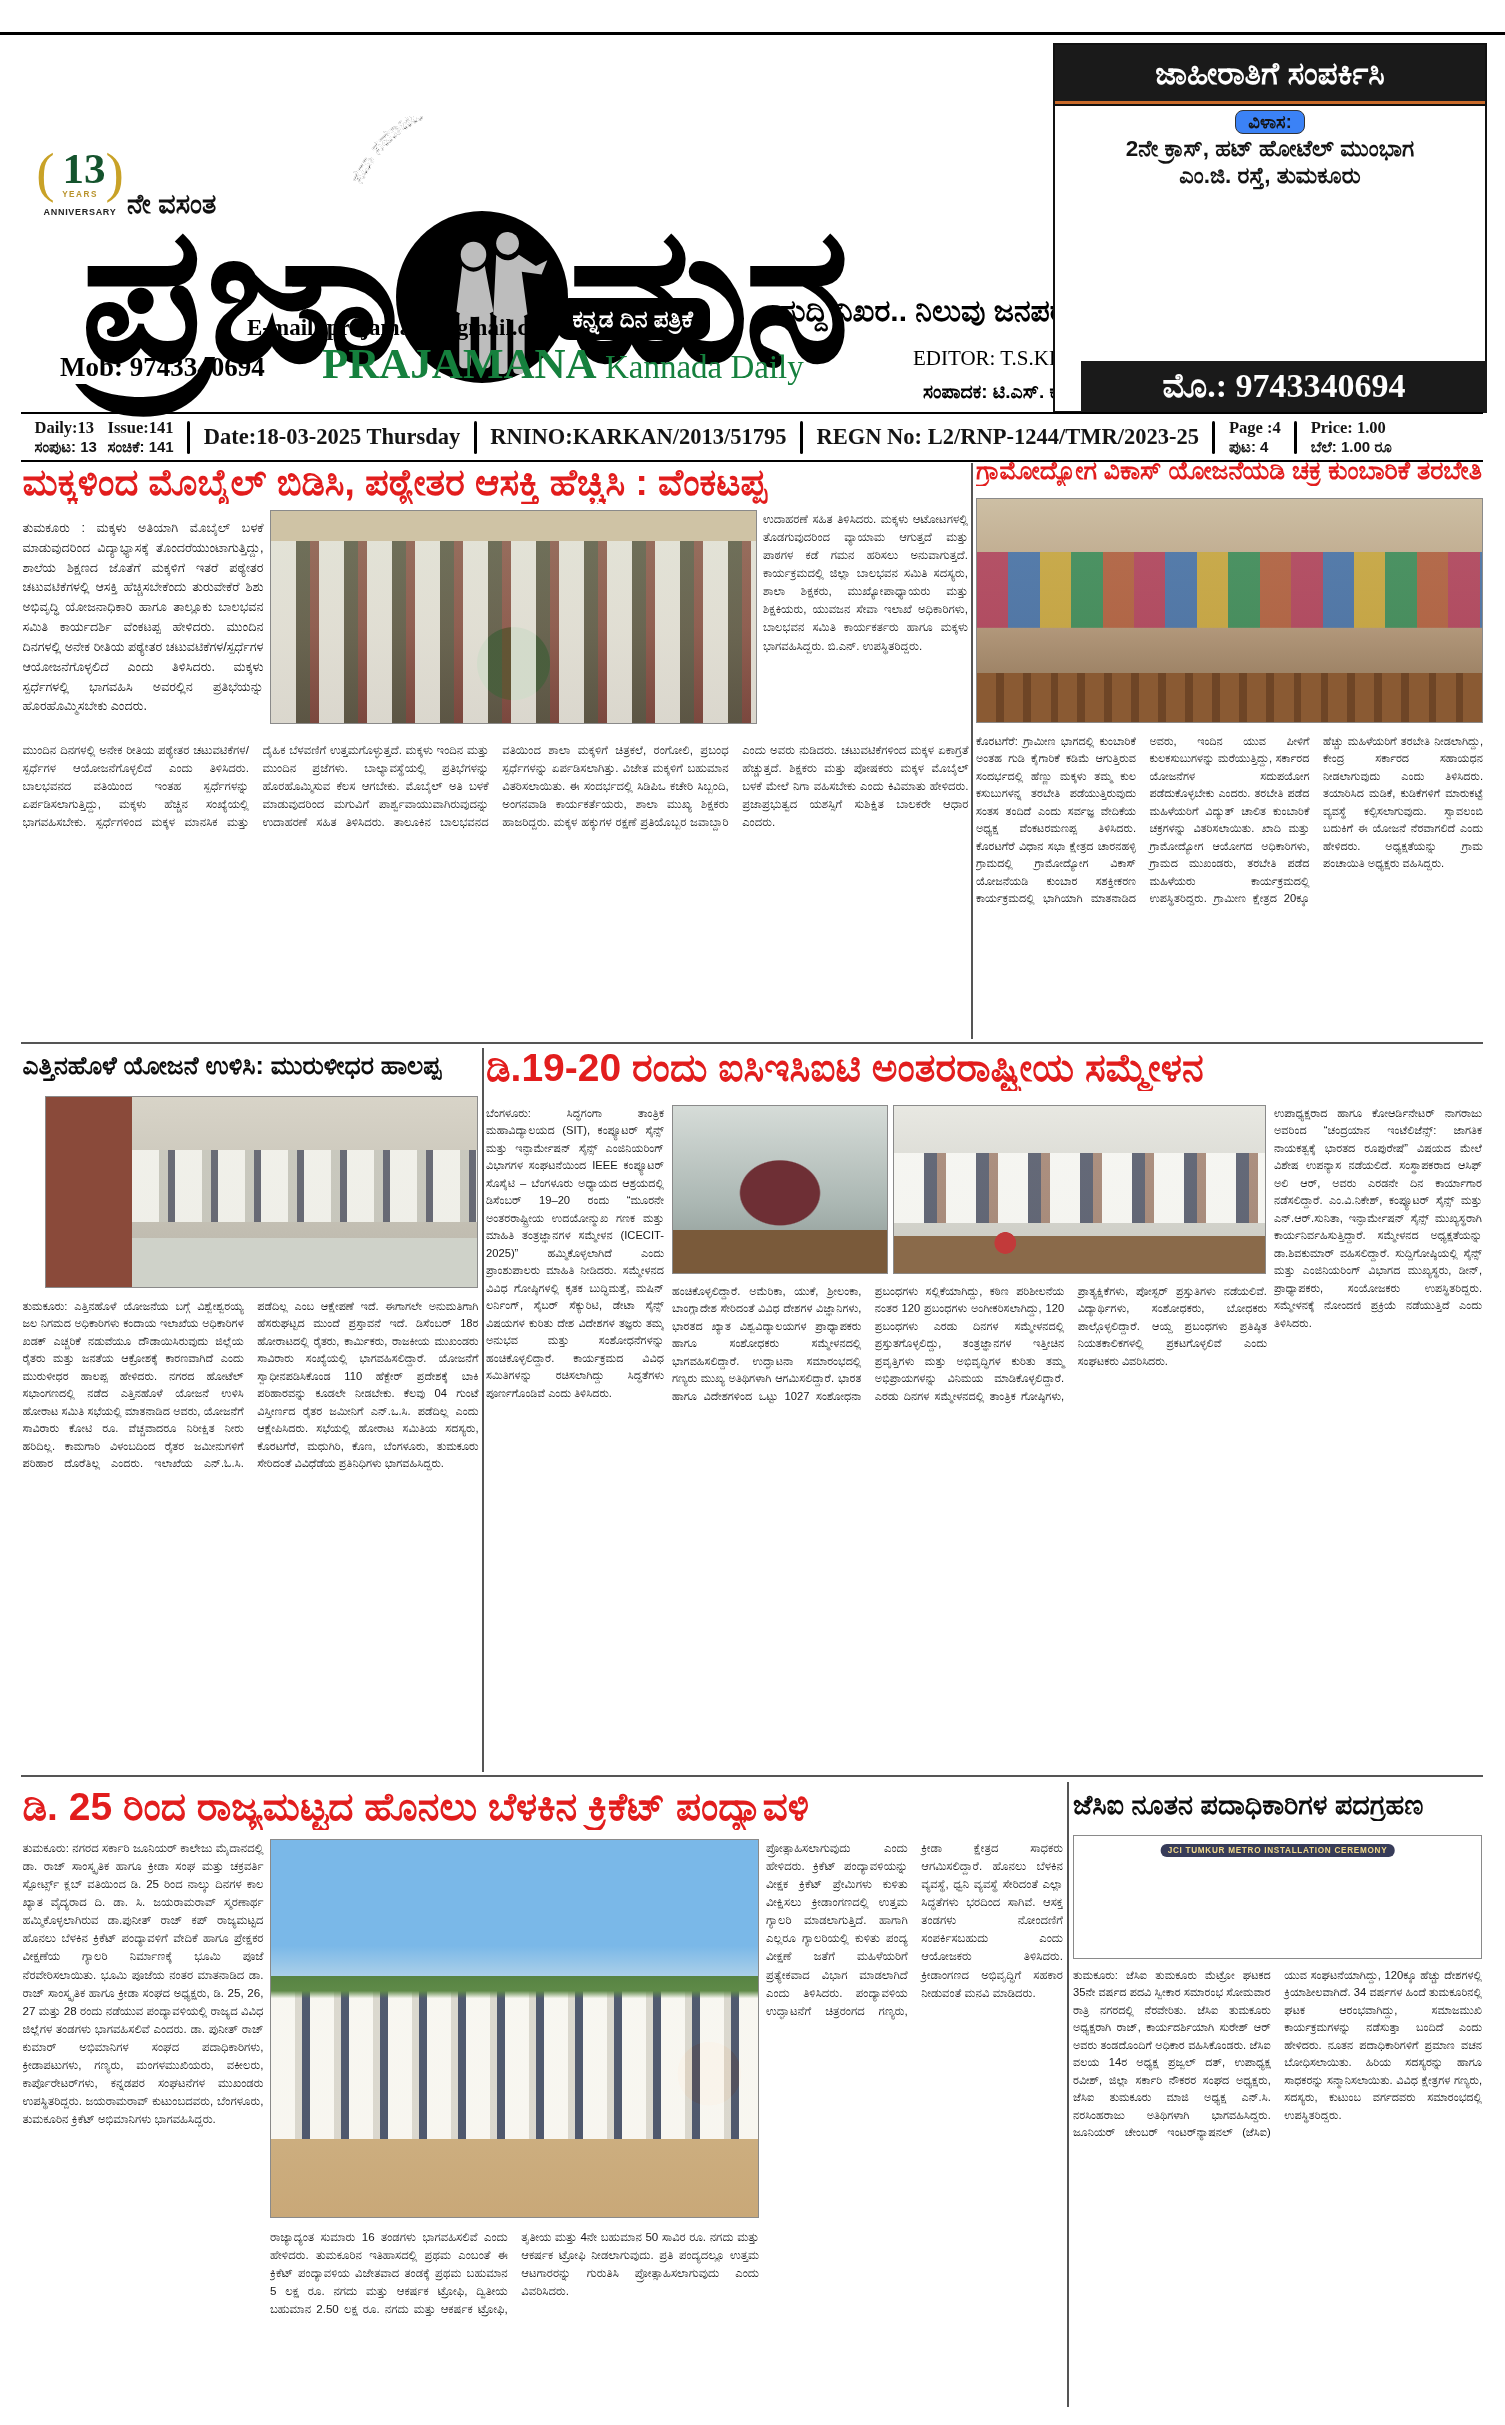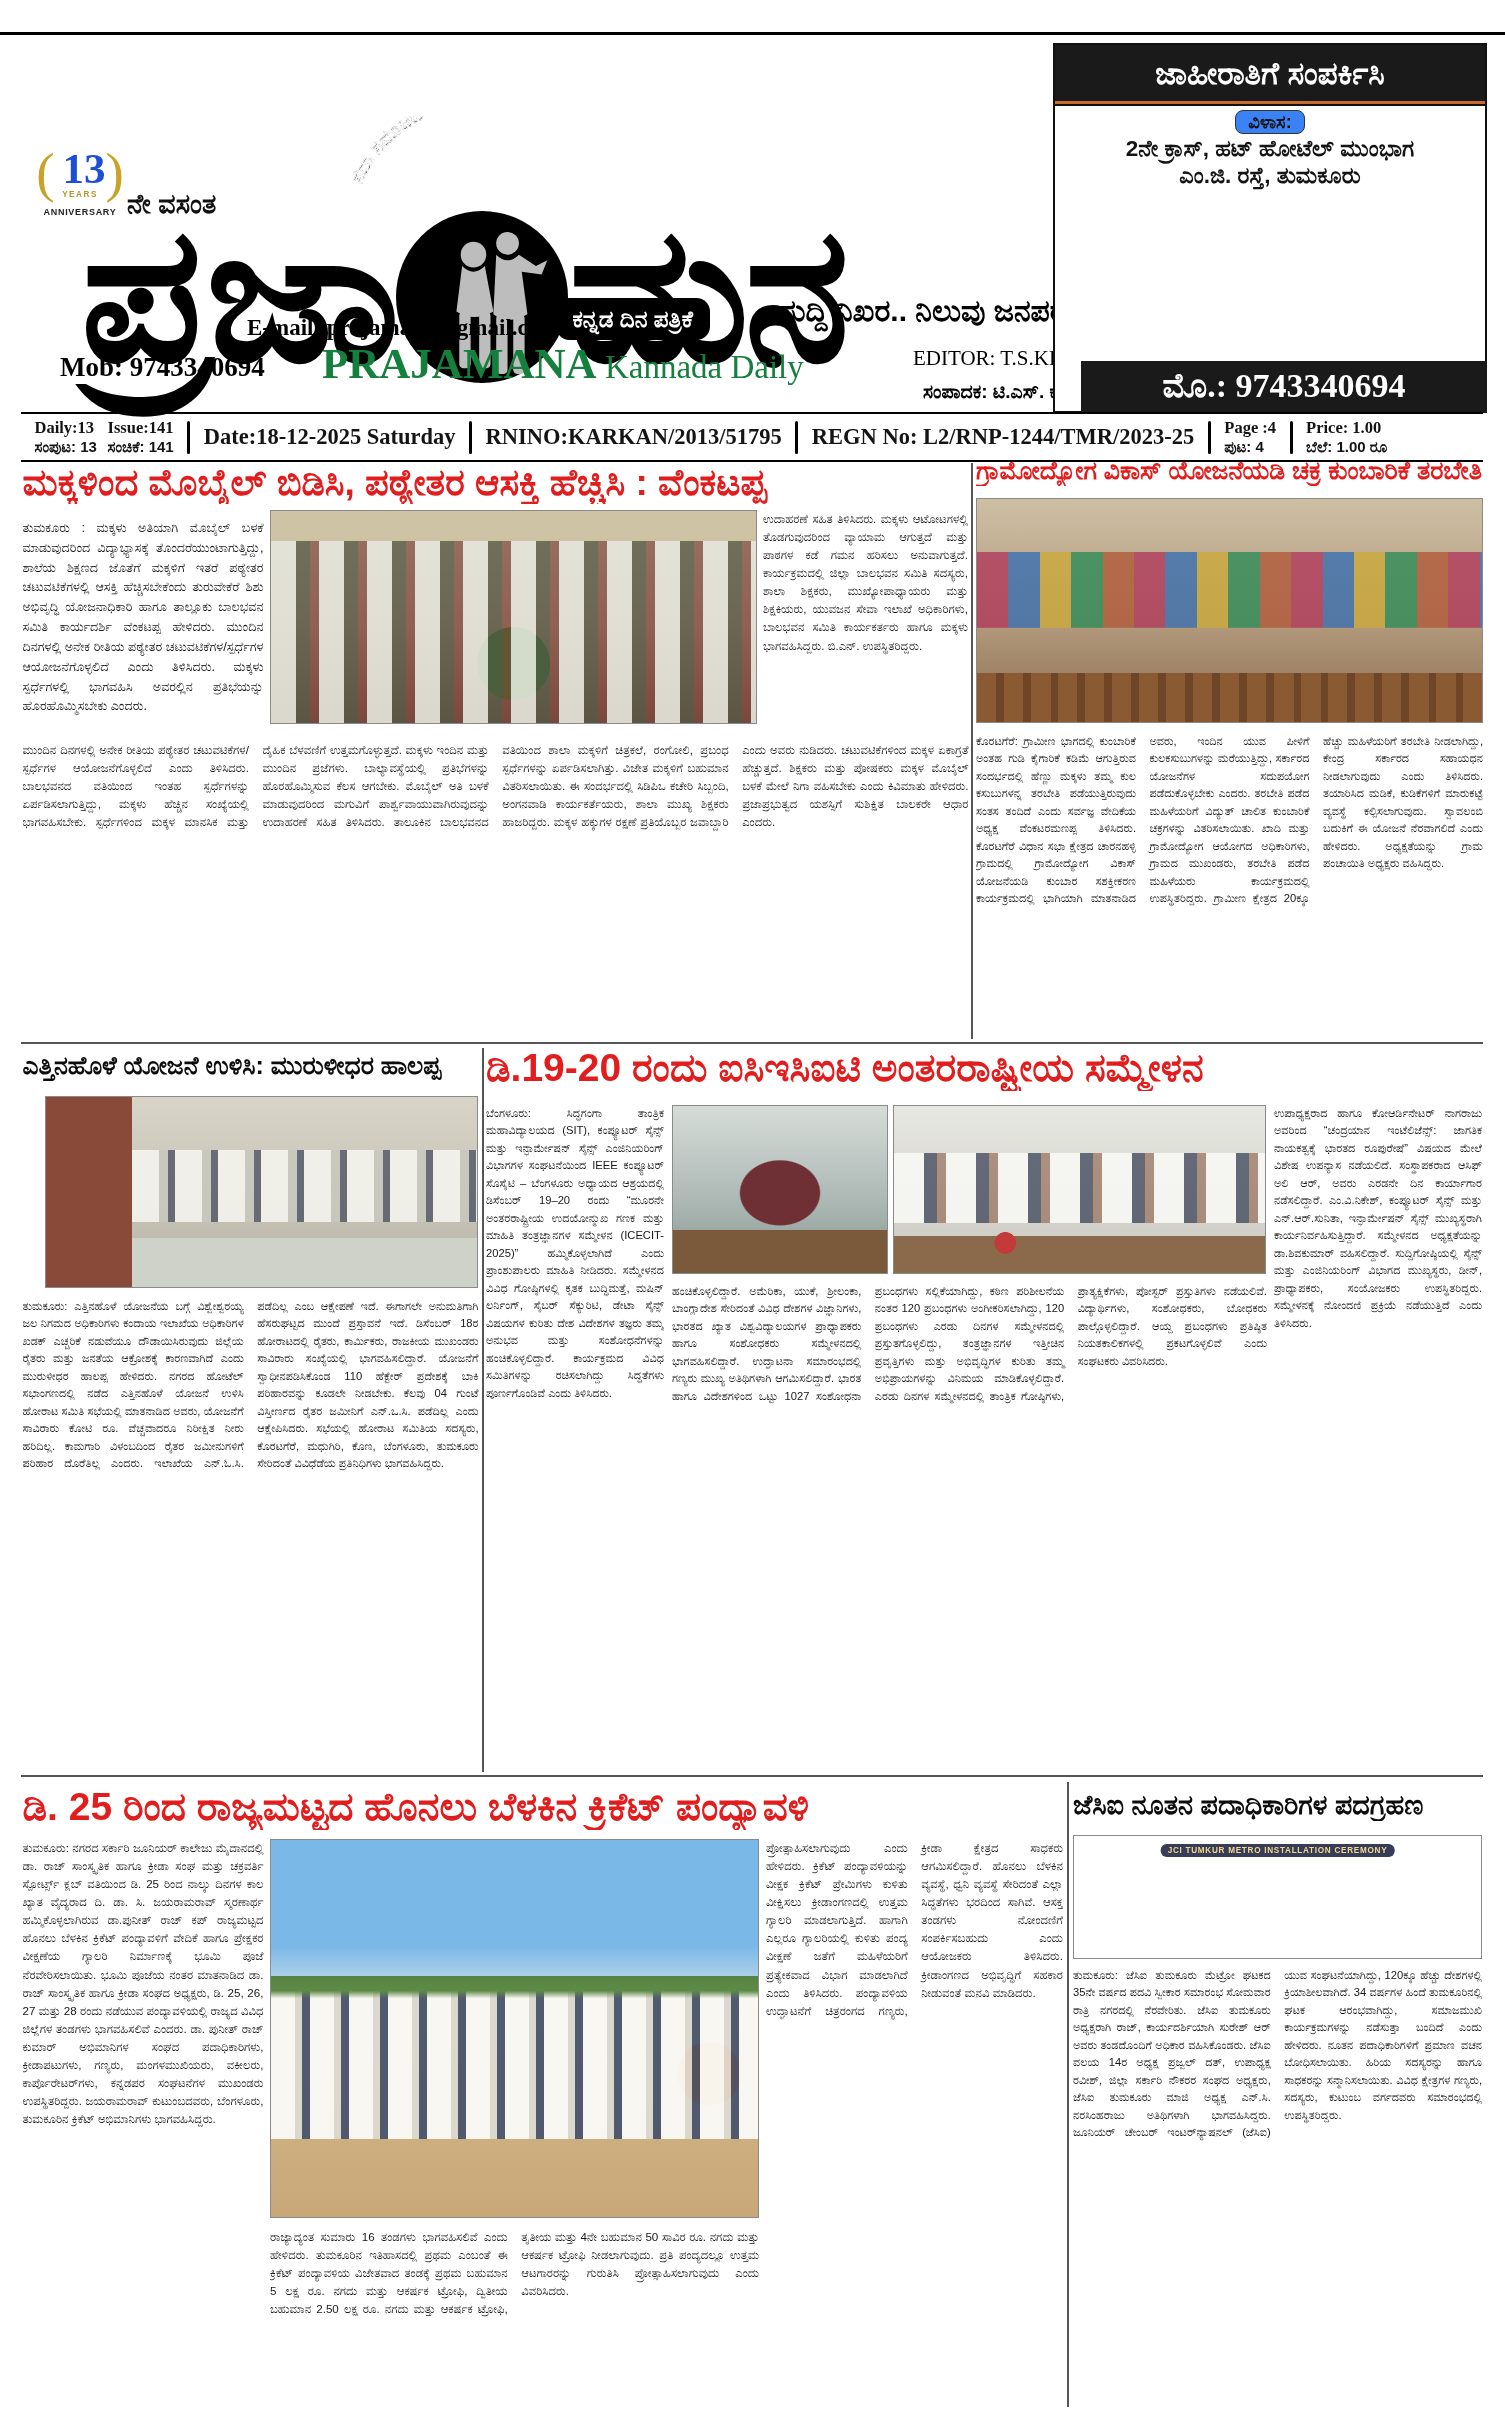--- a/index.html
+++ b/index.html
@@ -3,21 +3,21 @@
 <meta charset="utf-8">
 <style>
   html,body{margin:0;padding:0;background:#e8e8e8;}
   .sheet{position:relative;width:1505px;height:2426px;background:#fff;margin:0 auto;
          font-family:"Liberation Sans",sans-serif;color:#141414;overflow:hidden;}
   
   .top-rule{position:absolute;left:0;top:31.5px;width:1505px;height:3px;background:#000;}
   .ann{position:absolute;left:39px;top:147px;width:82px;text-align:center;color:#c9a227;}
   .ann .wrap{display:flex;align-items:center;justify-content:center;gap:0;}
   .ann .laurel{font-size:55px;line-height:52px;color:#c9a227;font-family:"Liberation Serif",serif;}
-  .ann .num{font:bold 43px "Liberation Serif",serif;color:#1d4ed8;line-height:42px;margin-left:8px;}
+  .ann .num{font:bold 43px "Liberation Serif",serif;color:#14532d;line-height:42px;margin-left:8px;}
   .ann .yrs{font:bold 8.2px "Liberation Sans",sans-serif;letter-spacing:1.5px;color:#b8922a;}
   .ann .cap{font:bold 9px "Liberation Sans",sans-serif;letter-spacing:0.7px;color:#222;margin-top:7.5px;}
   .vasantha{position:absolute;left:127px;top:189px;font:bold 27px "Liberation Sans",sans-serif;color:#111;}
   .mast-title{position:absolute;left:81px;top:72px;width:974px;height:315px;display:flex;align-items:flex-end;}
   .mast-title .kn{font:900 189px/0.95 "Liberation Serif",serif;color:#000;letter-spacing:-4.5px;}
   .emblem{position:relative;width:195px;height:285px;margin:0 -10.5px;flex:none;}
   .emblem .circle{position:absolute;left:11.2px;bottom:4.5px;width:172px;height:172px;border-radius:50%;background:#000;overflow:hidden;}
   .emblem svg.statue{position:absolute;left:26px;bottom:7.5px;}
   .emblem svg.arc{position:absolute;left:-45px;top:13.5px;}
   .email-line{position:absolute;left:247px;top:315px;font:bold 23px "Liberation Serif",serif;color:#000;}
@@ -168,21 +168,21 @@
         <div class="en">Daily:13</div>
         <div class="kn">ಸಂಪುಟ: 13</div>
       </div>
       <div class="stack">
         <div class="en">Issue:141</div>
         <div class="kn">ಸಂಚಿಕೆ: 141</div>
       </div>
     </div>
     <div class="sep"></div>
     <div class="seg">
-        <div class="one">Date:18-12-2025 Saturday</div>
+        <div class="one">Date:18-03-2025 Thursday</div>
       </div>
     <div class="sep"></div>
     <div class="seg">
         <div class="one">RNINO:KARKAN/2013/51795</div>
       </div>
     <div class="sep"></div>
     <div class="seg">
         <div class="one">REGN No: L2/RNP-1244/TMR/2023-25</div>
       </div>
     <div class="sep"></div>

